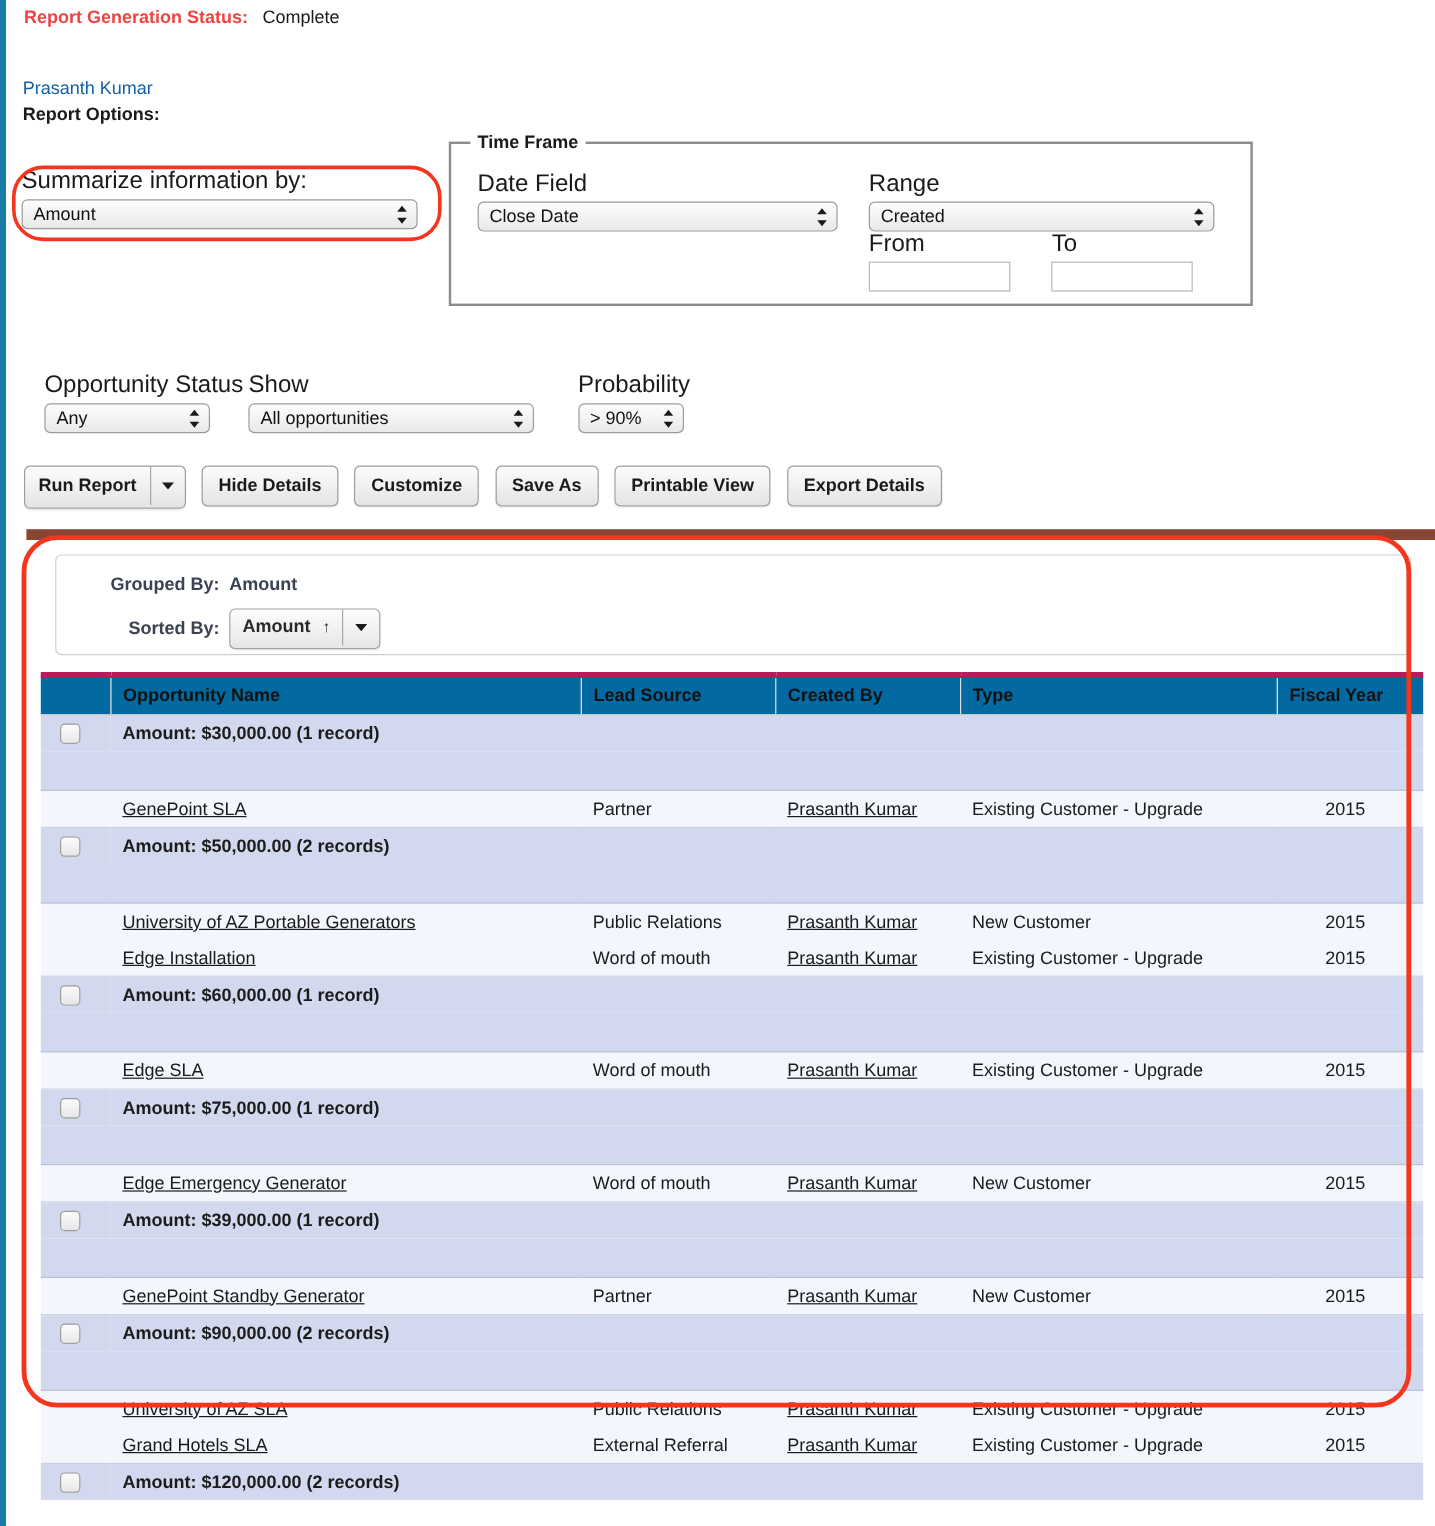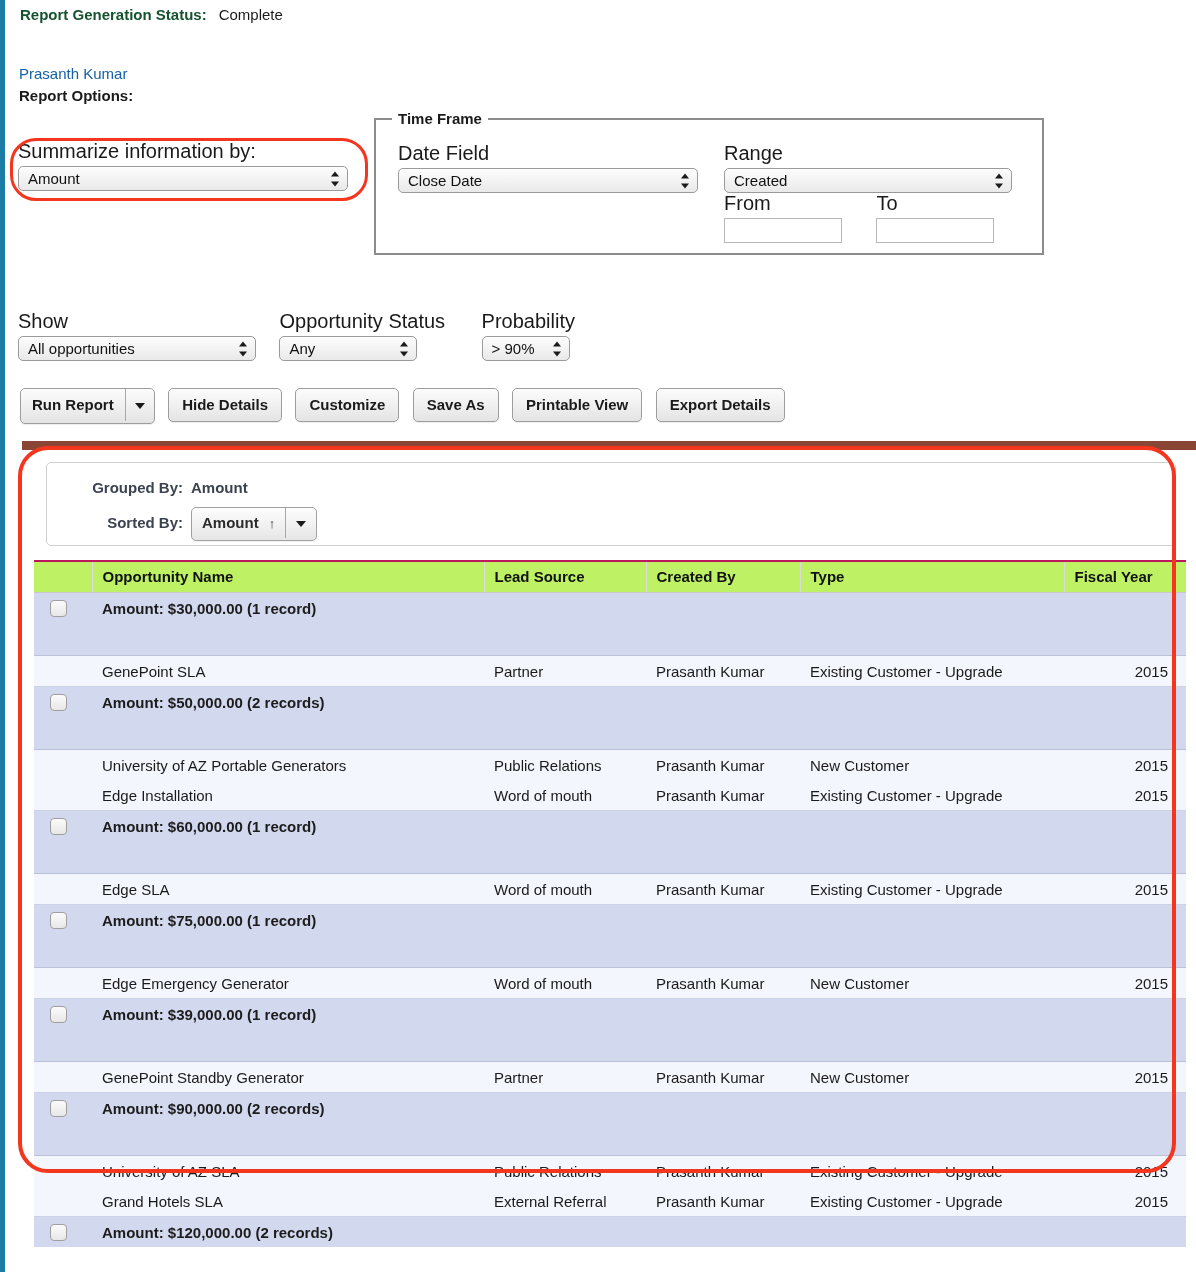--- a/index.html
+++ b/index.html
@@ -34,21 +34,21 @@
   
   .status-line {
     position: absolute;
     left: 20px;
     top: 6px;
     font-size: 15px;
     white-space: nowrap;
   }
   .status-label {
     font-weight: bold;
-    color: #14532d;
+    color: #ef4444;
   }
   .status-value {
     font-weight: normal;
     color: #1a1a1a;
     margin-left: 12px;
   }
 
   
   .owner-link {
     position: absolute;
@@ -360,22 +360,22 @@
     margin-top: 14px;
   }
   .rpt-table col.c-chk   { width: 58px; }
   .rpt-table col.c-name  { width: 392px; }
   .rpt-table col.c-lead  { width: 162px; }
   .rpt-table col.c-by    { width: 154px; }
   .rpt-table col.c-type  { width: 264px; }
   .rpt-table col.c-year  { width: 122px; }
 
   .rpt-table thead th {
-    background: #bef264;
-    border-top: 2px solid #be185d;
+    background: #0369a1;
+    border-top: 5px solid #be185d;
     border-bottom: 1px solid #c9c9c9;
     border-right: 1px solid #dcdcdc;
     font-size: 15px;
     font-weight: bold;
     color: #111;
     text-align: left;
     padding: 6px 0 7px 10px;
     height: 24px;
     box-sizing: border-box;
     white-space: nowrap;
@@ -424,28 +424,29 @@
     height: 30px;
     padding: 0 0 0 10px;
     border-bottom: 1px solid #ccd2e4;
     color: #1a1a1a;
     vertical-align: middle;
     white-space: nowrap;
     overflow: hidden;
     text-overflow: ellipsis;
   }
   tr.detail-row td.td-year {
-    text-align: right;
+    text-align: center;
     padding-right: 18px;
   }
   tr.detail-row td.td-chk { padding: 0; }
   tr.detail-row.nb td { border-bottom: none; }
 
   .dlink {
     color: #1a1a1a;
+    text-decoration: underline;
     cursor: pointer;
   }
 
   
   #annot-report {
     left: 18px;
     top: 446px;
     width: 1158px;
     height: 727px;
     border-radius: 30px;
@@ -500,31 +501,31 @@
         <input class="text-input" type="text" value="" style="">
       </div>
       <div class="ft-col to">
         <span class="field-label">To</span>
         <input class="text-input" type="text" value="" style="">
       </div>
     </div>
   </div>
 
   <div class="filter-row">
+    <div class="filter-cell status">
+      <span class="field-label">Opportunity Status</span>
+      <div class="mac-select" id="sel-status">
+        <span>Any</span>
+        <span class="arrows"></span>
+      </div>
+    </div>
     <div class="filter-cell">
       <span class="field-label">Show</span>
       <div class="mac-select" id="sel-show">
         <span>All opportunities</span>
-        <span class="arrows"></span>
-      </div>
-    </div>
-    <div class="filter-cell status">
-      <span class="field-label">Opportunity Status</span>
-      <div class="mac-select" id="sel-status">
-        <span>Any</span>
         <span class="arrows"></span>
       </div>
     </div>
     <div class="filter-cell prob">
       <span class="field-label">Probability</span>
       <div class="mac-select" id="sel-prob">
         <span>&gt; 90%</span>
         <span class="arrows"></span>
       </div>
     </div>

